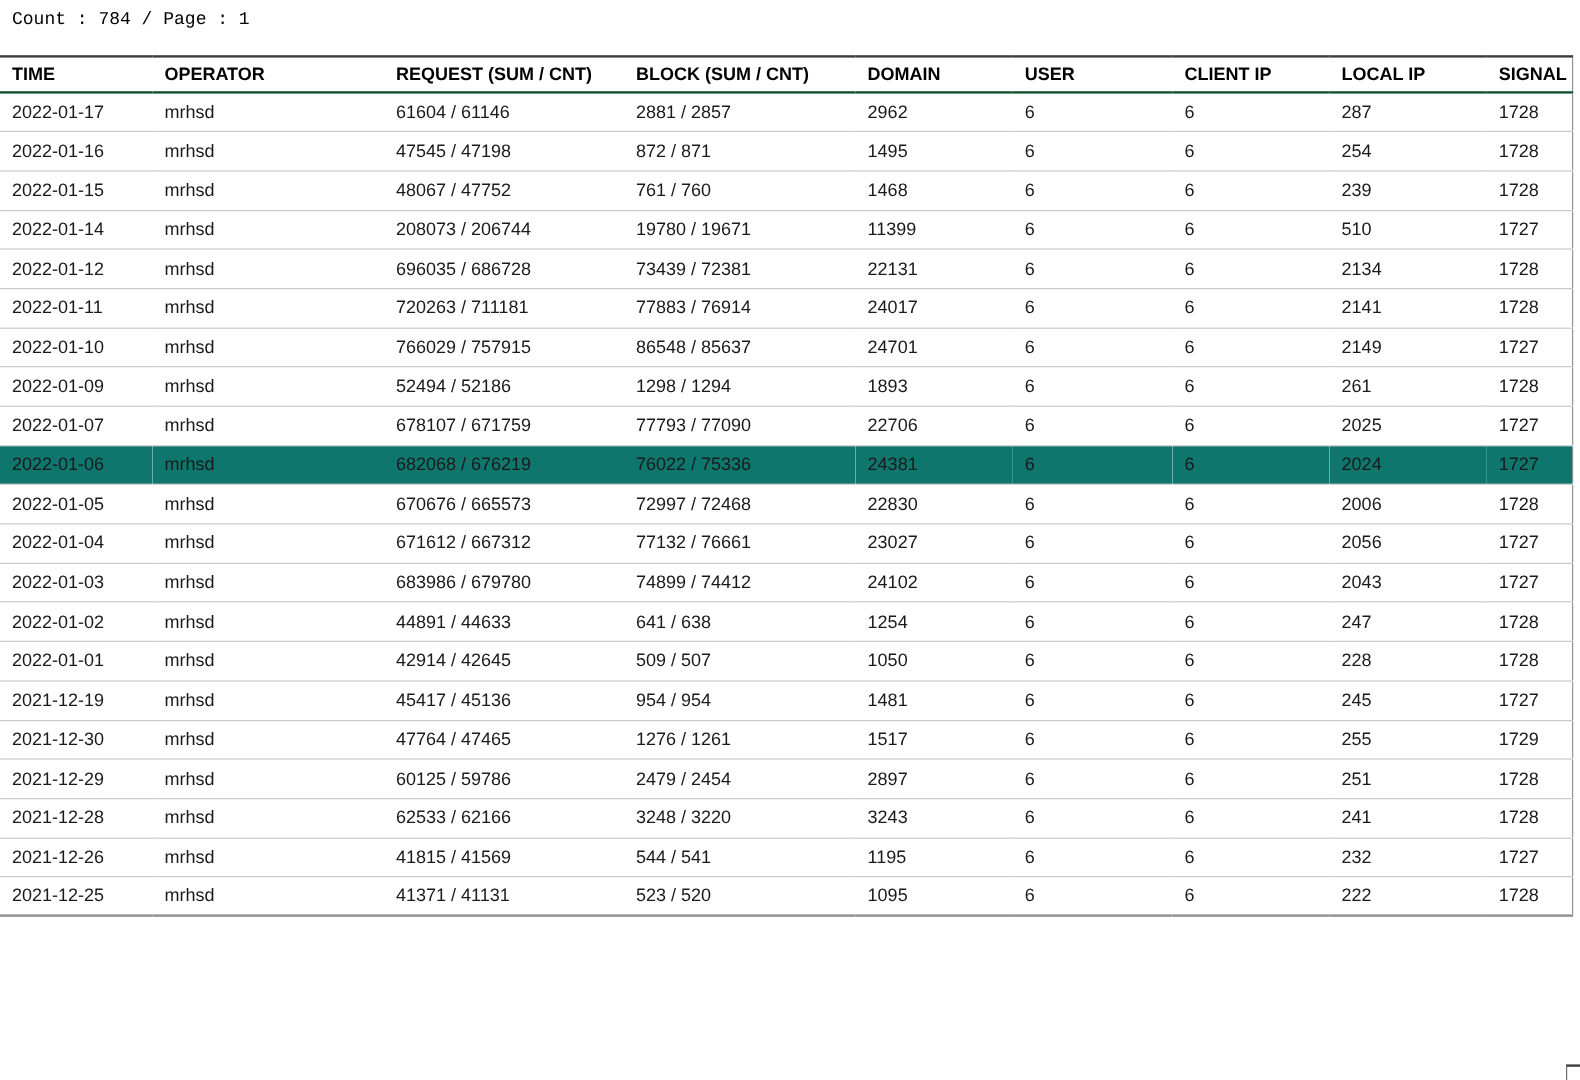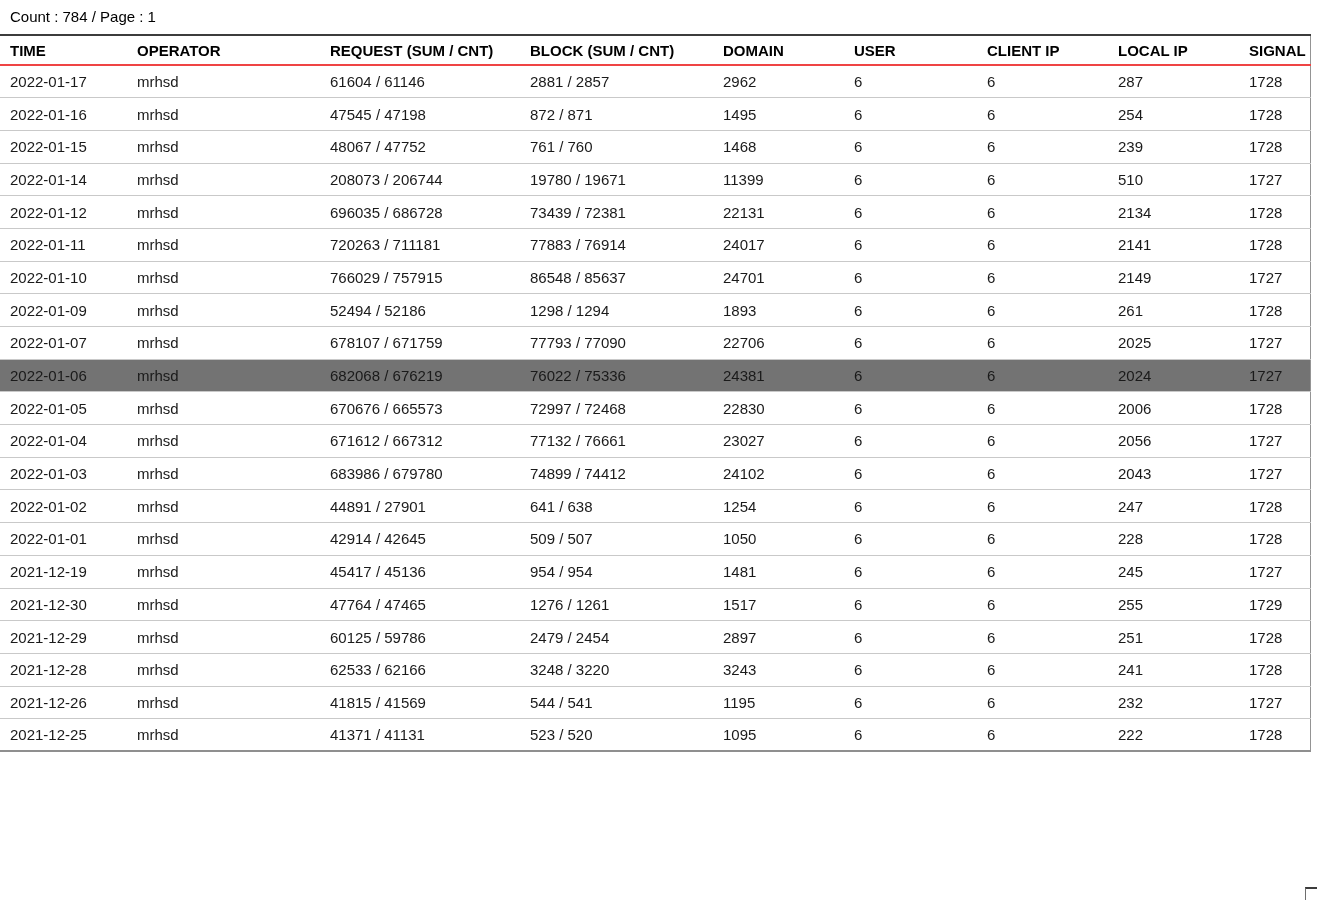--- a/index.html
+++ b/index.html
@@ -8,62 +8,63 @@
     background: #ffffff;
     width: 1317px;
     height: 900px;
     overflow: hidden;
     font-family: "Liberation Sans", sans-serif;
     color: #1a1a1a;
     position: relative;
   }
   .count-line {
     box-sizing: border-box;
-    height: 34px;
+    height: 46px;
     padding: 8px 0 0 10px;
     font-size: 15px;
     color: #000000;
     white-space: nowrap;
+    font-family: Liberation Mono, monospace;
   }
   table.report {
     border-collapse: collapse;
     table-layout: fixed;
     width: 1310px;
     border-top: 2px solid #3c3c3c;
     border-right: 1px solid #949494;
   }
   table.report th {
     box-sizing: border-box;
     height: 30px;
     padding: 0 0 0 10px;
     text-align: left;
     vertical-align: middle;
     font-size: 15px;
     font-weight: bold;
     color: #000000;
-    border-bottom: 2px solid #ef4444;
+    border-bottom: 2px solid #14532d;
     white-space: nowrap;
     overflow: hidden;
   }
   table.report td {
     box-sizing: border-box;
     height: 32.7px;
     padding: 0 0 0 10px;
     vertical-align: middle;
     font-size: 15px;
     color: #1a1a1a;
     border-bottom: 1px solid #c9c9c9;
     white-space: nowrap;
     overflow: hidden;
   }
   table.report tbody tr:last-child td {
     border-bottom: 2px solid #8f8f8f;
   }
   table.report tbody tr.highlight {
-    background: #737373;
+    background: #0f766e;
     margin-left: 31px;
   }
   .corner-mark {
     position: absolute;
     left: 1305px;
     top: 887px;
     width: 11px;
     height: 12px;
     border-top: 2px solid #3c3c3c;
     border-left: 1px solid #6e6e6e;
@@ -239,21 +240,21 @@
         <td>74899 / 74412</td>
         <td>24102</td>
         <td>6</td>
         <td>6</td>
         <td>2043</td>
         <td>1727</td>
       </tr>
       <tr>
         <td>2022-01-02</td>
         <td>mrhsd</td>
-        <td>44891 / 27901</td>
+        <td>44891 / 44633</td>
         <td>641 / 638</td>
         <td>1254</td>
         <td>6</td>
         <td>6</td>
         <td>247</td>
         <td>1728</td>
       </tr>
       <tr>
         <td>2022-01-01</td>
         <td>mrhsd</td>

